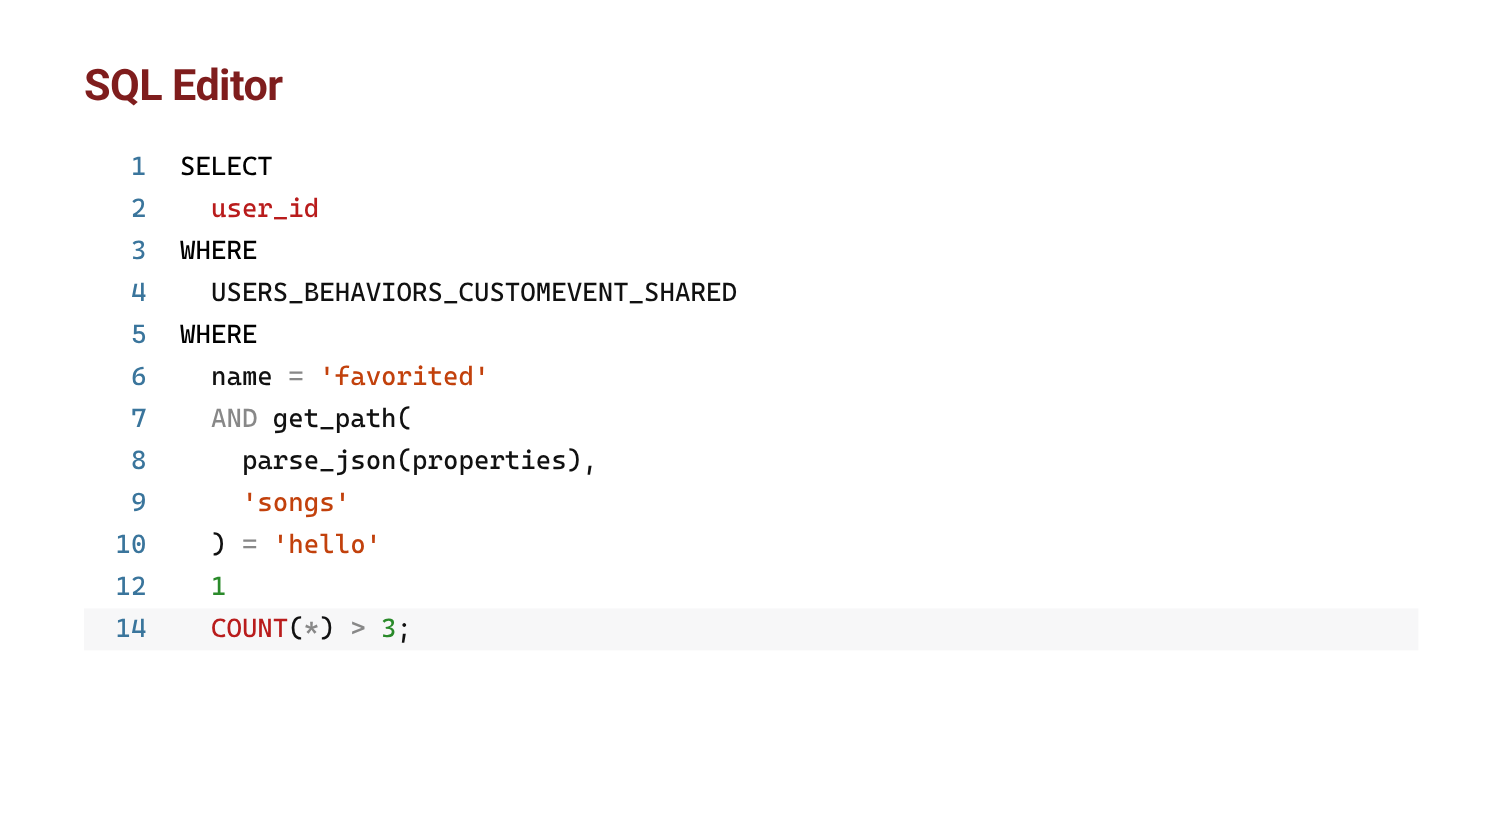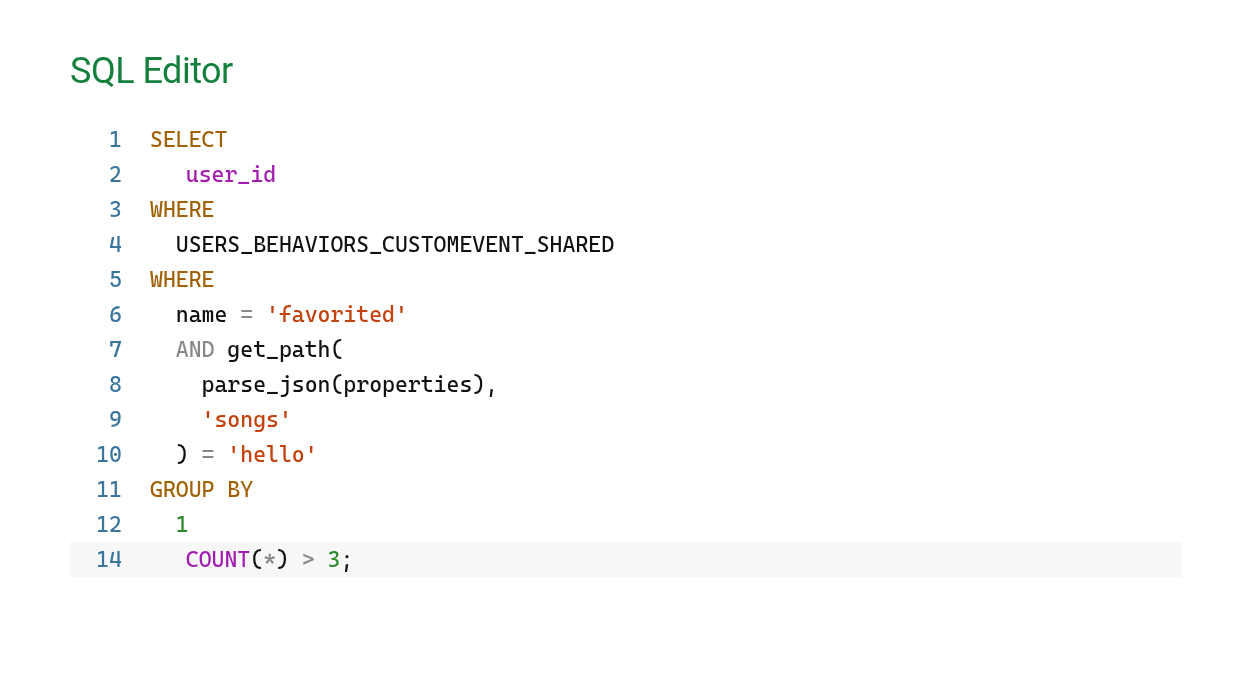--- a/index.html
+++ b/index.html
@@ -7,22 +7,22 @@
       padding: 0;
       box-sizing: border-box;
     }
     body {
       font-family: -apple-system, BlinkMacSystemFont, 'Segoe UI', Roboto, sans-serif;
       background: #fff;
       padding: 50px 70px;
     }
     .title {
       font-size: 36px;
-      font-weight: 400;
-      color: #15803d;
+      font-weight: 700;
+      color: #7f1d1d;
       margin-bottom: 30px;
       letter-spacing: -0.5px;
     }
     .editor {
       font-family: 'SF Mono', Monaco, 'Cascadia Code', 'Courier New', monospace;
       font-size: 22px;
       line-height: 35px;
     }
     .line {
       display: flex;
@@ -36,22 +36,22 @@
       text-align: right;
       color: #3a759c;
       padding-right: 28px;
       user-select: none;
       flex-shrink: 0;
     }
     .code {
       white-space: pre;
       flex: 1;
     }
-    .kw { color: #a16207; }
-    .ident { color: #a21caf; margin-left: 10px; }
+    .kw { color: #000000; }
+    .ident { color: #b91c1c; }
     .str { color: #c2410c; }
     .num { color: #2a8a2a; }
     .op { color: #888; }
     .plain { color: #111; margin-top: 40px; }
     .guide {
       color: #ccc;
     }
   </style>
 </head>
 <body>
@@ -93,24 +93,20 @@
     </div>
     <div class="line">
       <div class="gutter">9</div>
       <div class="code"><span class="guide">    </span><span class="str">'songs'</span></div>
     </div>
     <div class="line">
       <div class="gutter">10</div>
       <div class="code"><span class="guide">  </span><span class="plain">) </span><span class="op">=</span><span class="plain"> </span><span class="str">'hello'</span></div>
     </div>
     <div class="line">
-      <div class="gutter">11</div>
-      <div class="code"><span class="kw">GROUP BY</span></div>
-    </div>
-    <div class="line">
       <div class="gutter">12</div>
       <div class="code"><span class="guide">  </span><span class="num">1</span></div>
     </div>
     <div class="line active">
       <div class="gutter">14</div>
       <div class="code"><span class="guide">  </span><span class="ident">COUNT</span><span class="plain">(</span><span class="op">*</span><span class="plain">) </span><span class="op">&gt;</span><span class="plain"> </span><span class="num">3</span><span class="plain">;</span></div>
     </div>
   </div>
 
 </body></html>

